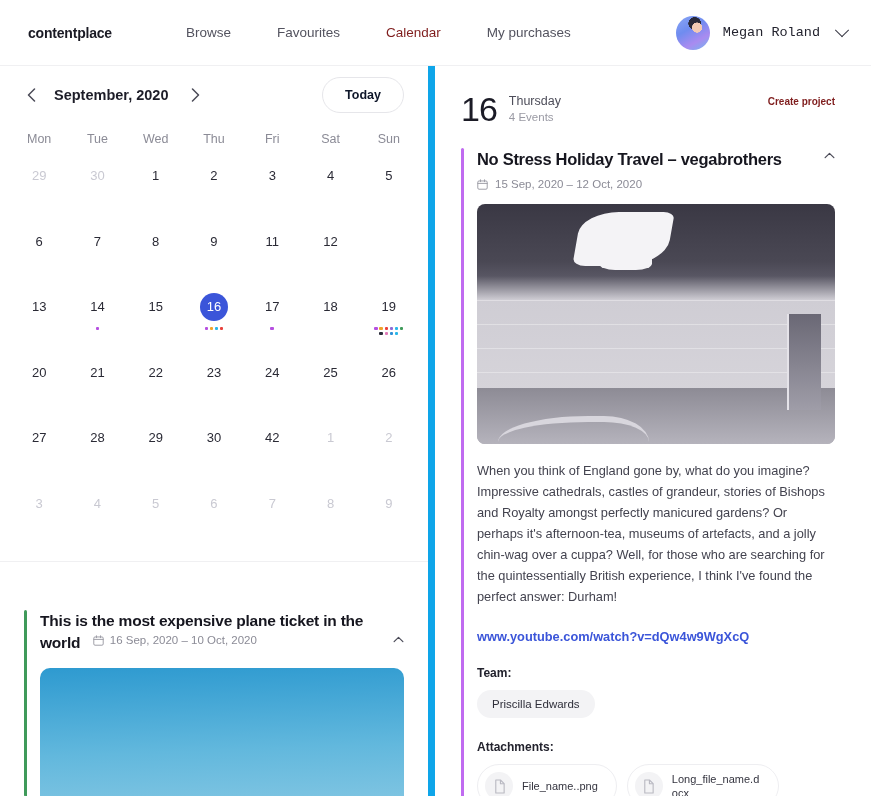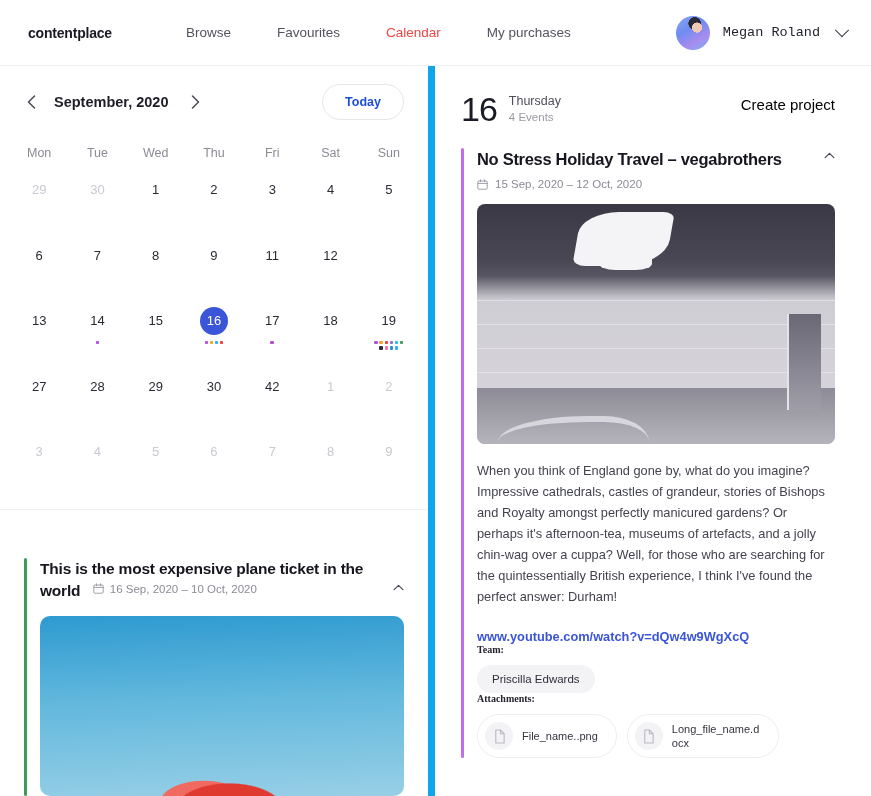--- a/index.html
+++ b/index.html
@@ -36,21 +36,21 @@
     margin-right: 74px;
     white-space: nowrap;
   }
   .navlinks { display: flex; align-items: center; gap: 46px; }
   .navlink {
     font-size: 13.5px;
     color: #53535f;
     white-space: nowrap;
     cursor: pointer;
   }
-  .navlink.active { color: #ef4444; }
+  .navlink.active { color: #7f1d1d; }
   .spacer { flex: 1 1 auto; }
   .user {
     display: flex; align-items: center; gap: 13px; cursor: pointer;
     padding-right: 6px;
     font-family: Liberation Mono, monospace;
   }
   .avatar {
     width: 34px; height: 34px; border-radius: 50%;
     background:
       radial-gradient(circle at 62% 34%, #f2c9b4 0 16%, rgba(242,201,180,0) 17%),
@@ -90,21 +90,21 @@
   }
   .month {
     font-size: 14.5px; font-weight: 700; color: #1d1d28;
     margin: 0 14px 0 10px; white-space: nowrap;
   }
   .today-btn {
     margin-left: auto;
     border: 1px solid #e6e6ea;
     border-radius: 20px;
     padding: 10px 22px;
-    font-size: 12.5px; font-weight: 700; color: #1d4ed8;
+    font-size: 12.5px; font-weight: 700; color: #0f172a;
     background: #fff; cursor: pointer;
   }
   .dow-row, .week {
     display: grid; grid-template-columns: repeat(7, 1fr);
   }
   .dow-row { padding: 8px 10px 4px; }
   .dow {
     text-align: center; font-size: 12.5px; color: #8b8b96;
   }
   .grid { padding: 0 10px; }
@@ -163,22 +163,22 @@
   .rpanel { padding: 26px 36px 0 26px; height: 100%; overflow: hidden; }
   .day-head { display: flex; align-items: flex-start; }
   .day-num {
     font-size: 34px; font-weight: 400; color: #1b1b26;
     line-height: 34px; letter-spacing: -1px;
   }
   .day-lbl { margin-left: 12px; margin-top: 1px; }
   .day-week { font-size: 12.5px; color: #4e4e5a; line-height: 16px; }
   .day-ev { font-size: 11.5px; color: #9a9aa4; line-height: 16px; }
   .create-link {
-    margin-left: auto; font-size: 15px; font-weight: 400;
-    color: #000000; cursor: pointer; white-space: nowrap; padding-top: 4px;
+    margin-left: auto; font-size: 10px; font-weight: 700;
+    color: #7f1d1d; cursor: pointer; white-space: nowrap; padding-top: 4px;
   }
 
   .event { display: flex; padding-top: 22px; }
   .ev-main { flex: 1 1 auto; min-width: 0; }
   .ev-title {
     font-size: 16.5px; font-weight: 700; color: #16161f;
     line-height: 23px; letter-spacing: -0.3px;
   }
   .ev-meta {
     display: flex; align-items: center; gap: 7px;
@@ -217,21 +217,21 @@
     border-top: 6px solid #d8d6dd; border-radius: 60% 30% 0 0 / 100% 100% 0 0;
   }
   .ev-body {
     margin-top: 16px; font-size: 12.8px; line-height: 21px; color: #43434f;
   }
   .ev-link {
     margin-top: 22px; font-size: 12.8px; font-weight: 700;
     color: #3b55d9; cursor: pointer; word-break: break-all;
   }
   .sec-label {
-    font-size: 10px; font-weight: 700; color: #22222d; font-family: Liberation Serif, serif;
+    margin-top: 22px; font-size: 12px; font-weight: 700; color: #22222d;
   }
   .chips { display: flex; gap: 10px; margin-top: 10px; flex-wrap: wrap; }
   .chip {
     background: #f3f3f5; border-radius: 16px; padding: 8px 15px;
     font-size: 11.5px; color: #2f2f3a; cursor: pointer; white-space: nowrap;
   }
   .att {
     display: flex; align-items: center; gap: 9px;
     border: 1px solid #eeeef1; border-radius: 22px;
     padding: 7px 18px 7px 7px; cursor: pointer; max-width: 152px;
@@ -379,20 +379,43 @@
                 <span class="dot" style="background: rgb(240, 163, 42);"></span>
                 <span class="dot" style="background: rgb(232, 65, 60);"></span>
                 <span class="dot" style="background: rgb(142, 106, 214);"></span>
                 <span class="dot" style="background: rgb(41, 182, 232);"></span>
                 <span class="dot" style="background: rgb(63, 154, 90);"></span>
                 <span class="dot" style="background: rgb(43, 43, 58);"></span>
                 <span class="dot" style="background: rgb(224, 122, 184);"></span>
                 <span class="dot" style="background: rgb(47, 143, 214);"></span>
                 <span class="dot" style="background: rgb(41, 182, 232);"></span>
               </div>
+            </div>
+          </div>
+          <div class="week">
+            <div class="cell">
+              <div class="daynum">20</div>
+            </div>
+            <div class="cell">
+              <div class="daynum">21</div>
+            </div>
+            <div class="cell">
+              <div class="daynum">22</div>
+            </div>
+            <div class="cell">
+              <div class="daynum">23</div>
+            </div>
+            <div class="cell">
+              <div class="daynum">24</div>
+            </div>
+            <div class="cell">
+              <div class="daynum">25</div>
+            </div>
+            <div class="cell">
+              <div class="daynum">26</div>
             </div>
           </div>
           <div class="week">
             <div class="cell">
               <div class="daynum">27</div>
             </div>
             <div class="cell">
               <div class="daynum">28</div>
             </div>
             <div class="cell">

